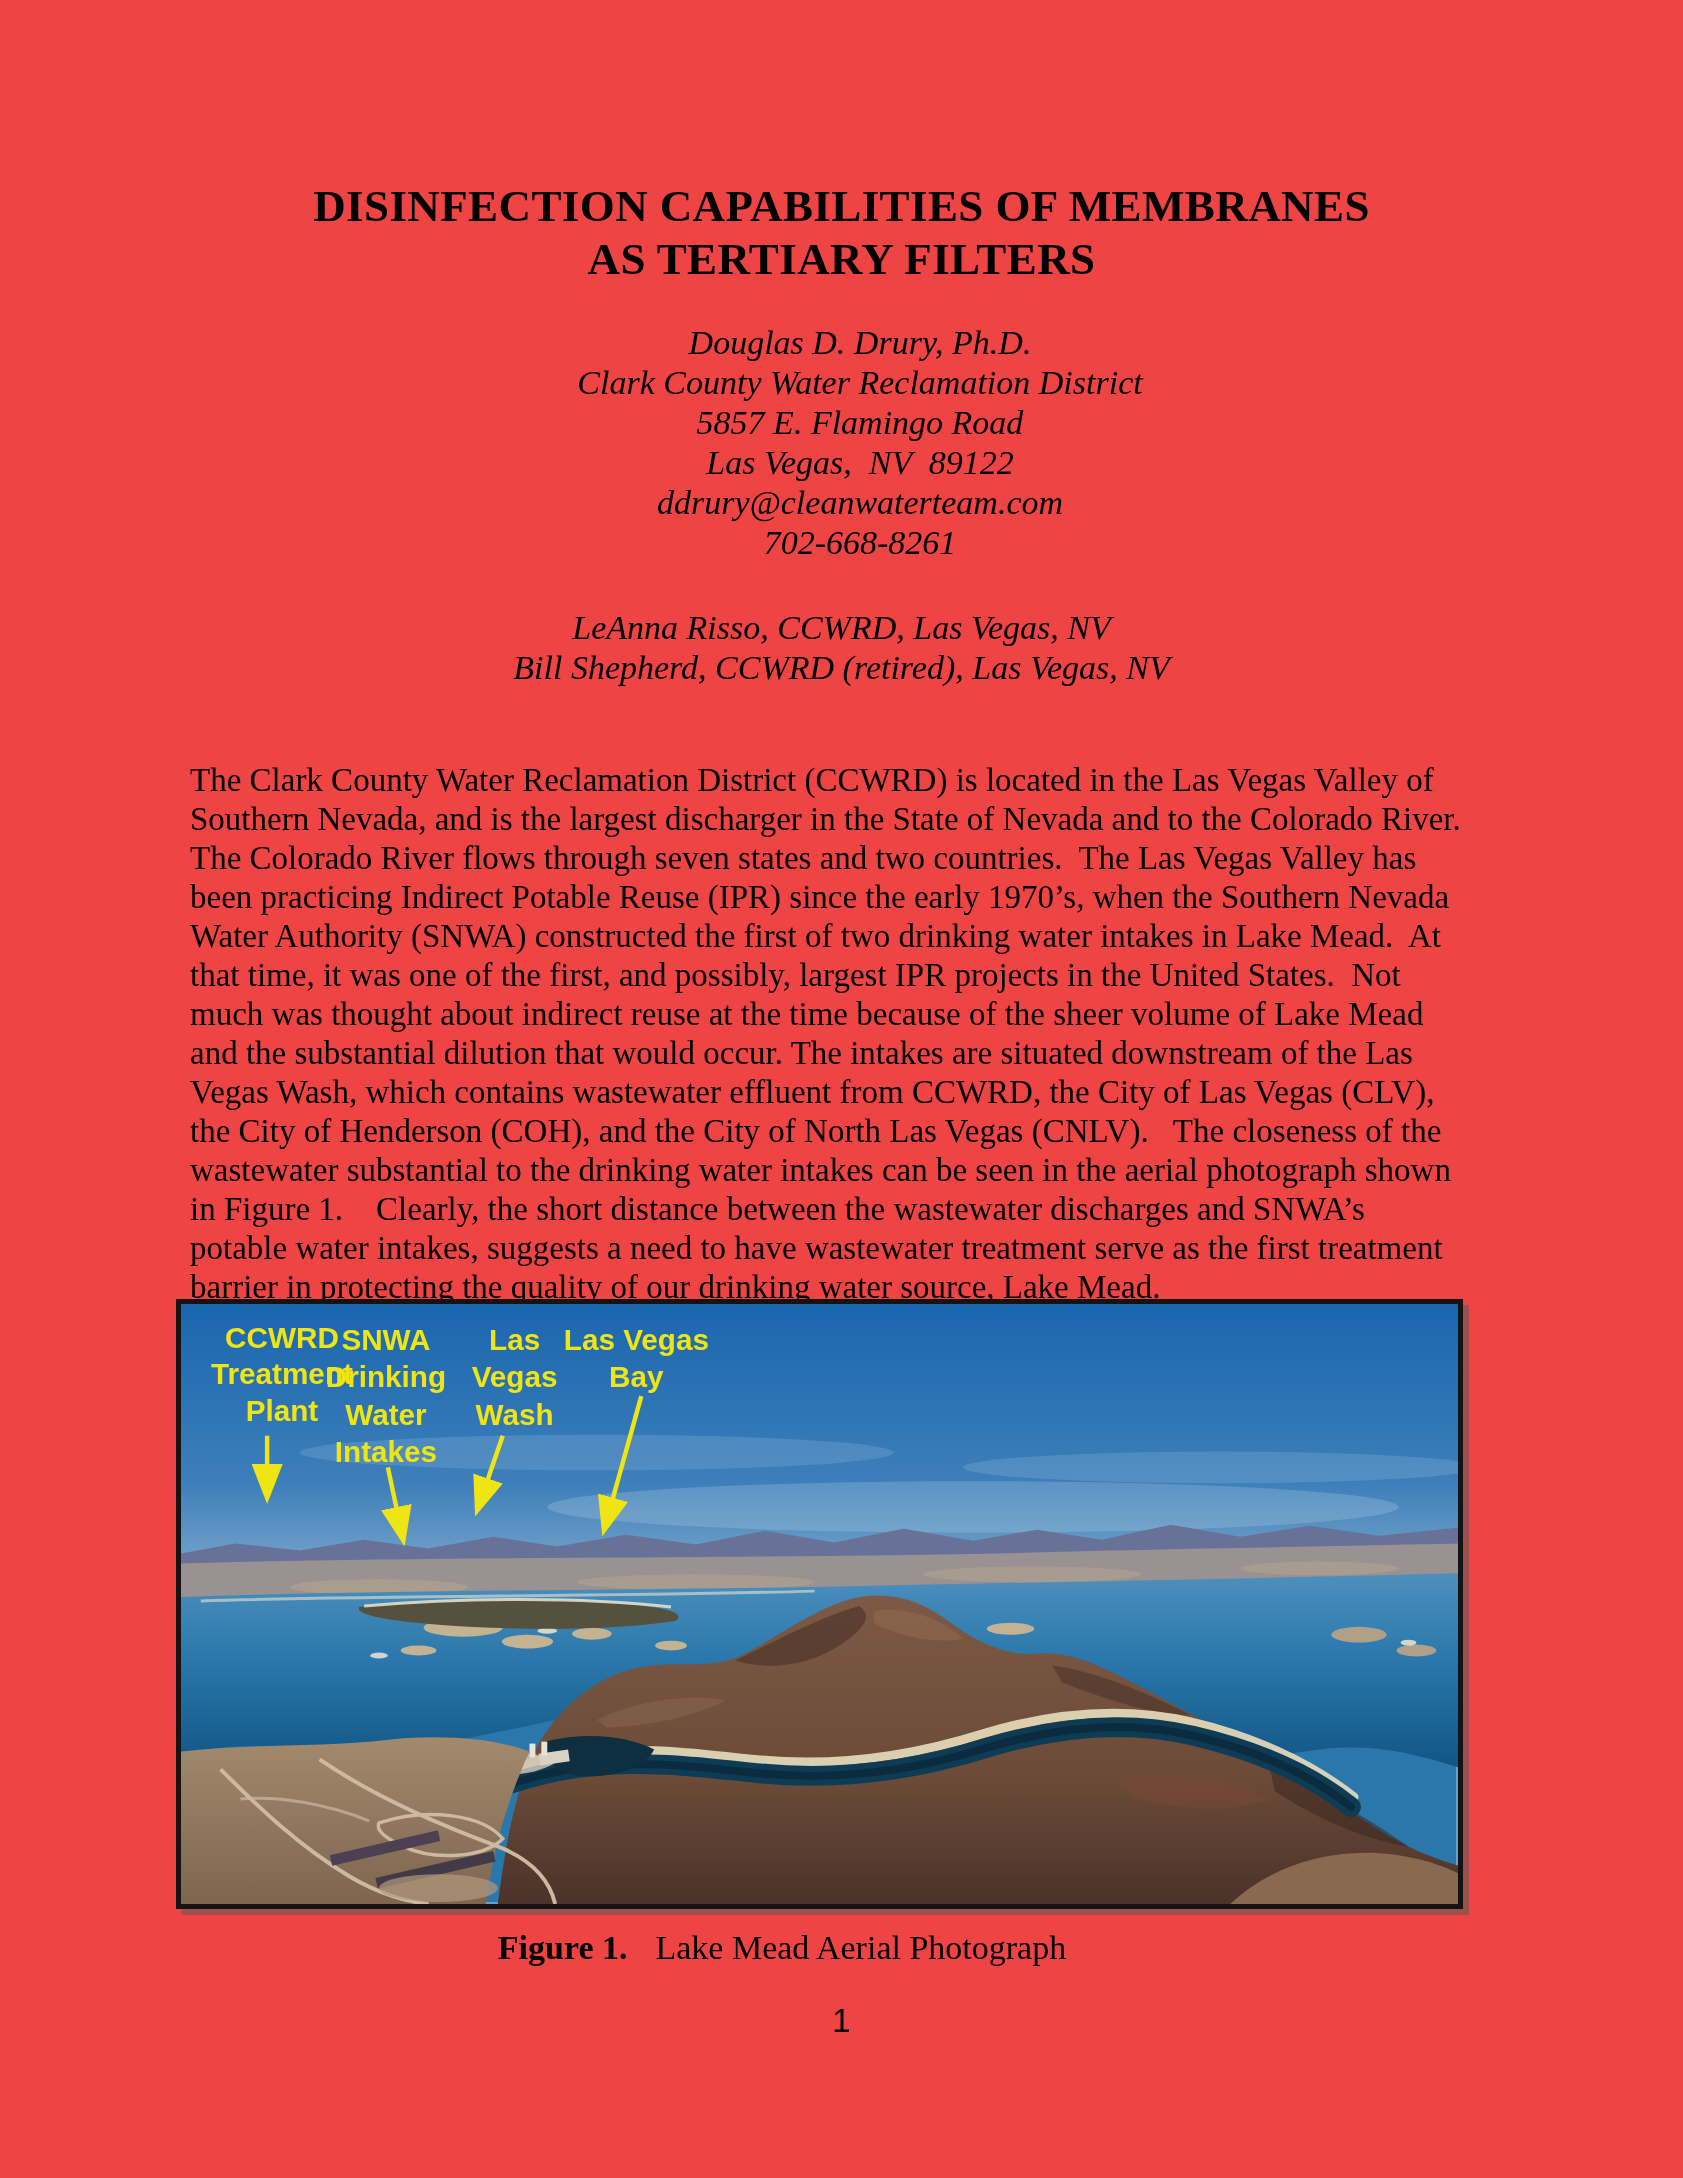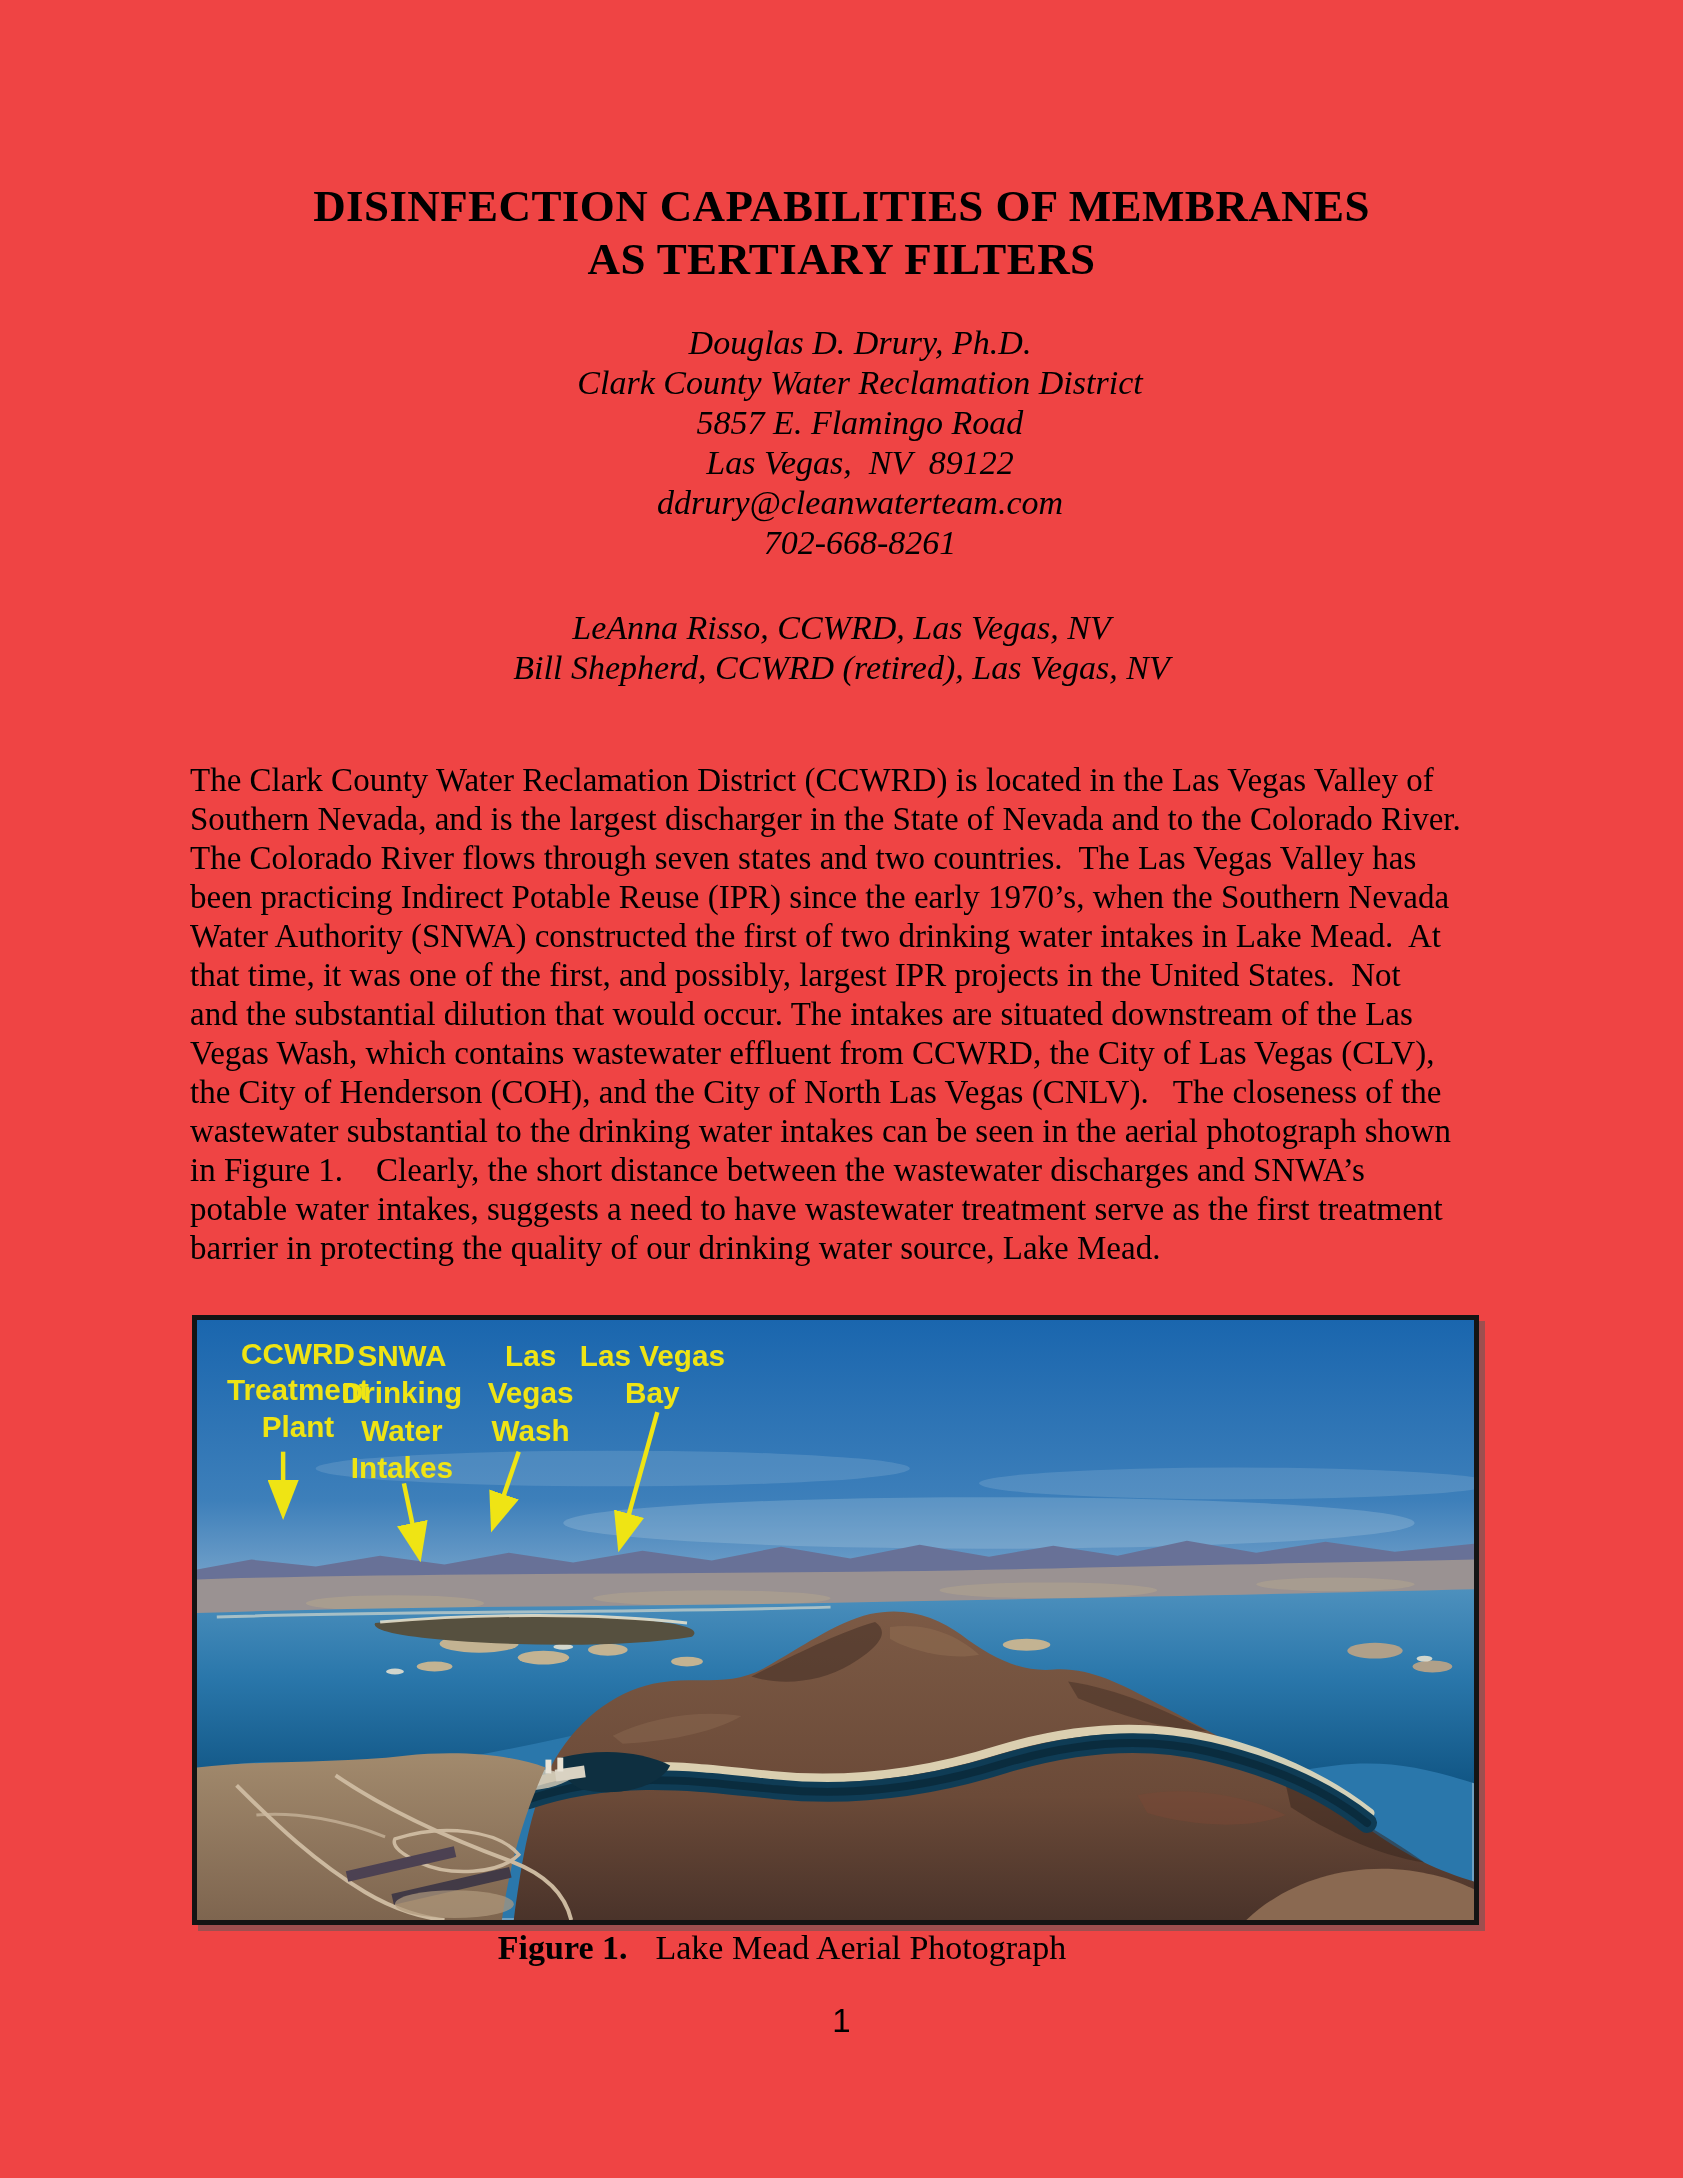--- a/index.html
+++ b/index.html
@@ -13,21 +13,21 @@
            font-style:italic;font-size:34px;}
   .authors .line{white-space:pre;line-height:40px;padding-left:37px;}
 
   .coauthors{position:absolute;top:608px;left:0;width:1683px;text-align:center;
              font-style:italic;font-size:34px;}
   .coauthors .line{white-space:pre;line-height:40px;}
 
   .bodytext{position:absolute;top:737px;left:190px;width:1317px;font-size:33px;margin-top:24px;}
   .bodytext .line{white-space:pre;line-height:39px;}
 
-  .fig{position:absolute;left:176px;top:1299px;width:1277px;height:600px;margin:16px;
+  .fig{position:absolute;left:176px;top:1299px;width:1277px;height:600px;margin:0;
        border:5px solid #141414;
        box-shadow:6px 6px 0 rgba(90,90,90,.55), inset 0 0 0 2px rgba(235,235,235,.35);
        background:#2a77ab;}
   .fig svg{display:block;}
 
   .caption{position:absolute;top:1929px;left:0;width:1564px;text-align:center;font-size:34px;}
   .cap-label{font-weight:700;}
   .cap-text{margin-left:28px;}
 
   .pagenum{position:absolute;top:2002px;left:0;width:1683px;text-align:center;
@@ -59,20 +59,21 @@
       <div class="line">Bill Shepherd, CCWRD (retired), Las Vegas, NV</div>
     </div>
 
   <div class="bodytext">
       <div class="line">The Clark County Water Reclamation District (CCWRD) is located in the Las Vegas Valley of</div>
       <div class="line">Southern Nevada, and is the largest discharger in the State of Nevada and to the Colorado River.</div>
       <div class="line">The Colorado River flows through seven states and two countries.  The Las Vegas Valley has</div>
       <div class="line">been practicing Indirect Potable Reuse (IPR) since the early 1970’s, when the Southern Nevada</div>
       <div class="line">Water Authority (SNWA) constructed the first of two drinking water intakes in Lake Mead.  At</div>
       <div class="line">that time, it was one of the first, and possibly, largest IPR projects in the United States.  Not</div>
+      <div class="line">much was thought about indirect reuse at the time because of the sheer volume of Lake Mead</div>
       <div class="line">and the substantial dilution that would occur. The intakes are situated downstream of the Las</div>
       <div class="line">Vegas Wash, which contains wastewater effluent from CCWRD, the City of Las Vegas (CLV),</div>
       <div class="line">the City of Henderson (COH), and the City of North Las Vegas (CNLV).   The closeness of the</div>
       <div class="line">wastewater substantial to the drinking water intakes can be seen in the aerial photograph shown</div>
       <div class="line">in Figure 1.    Clearly, the short distance between the wastewater discharges and SNWA’s</div>
       <div class="line">potable water intakes, suggests a need to have wastewater treatment serve as the first treatment</div>
       <div class="line">barrier in protecting the quality of our drinking water source, Lake Mead.</div>
     </div>
 
   <figure class="fig">

